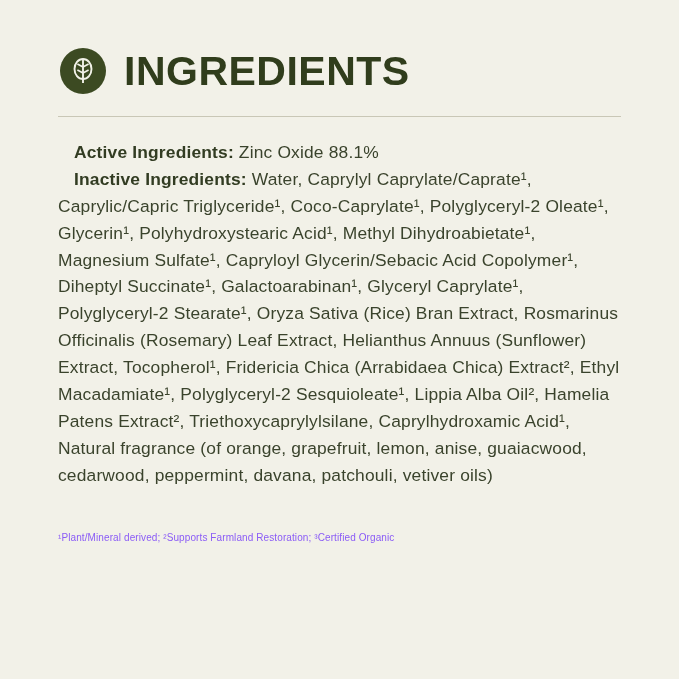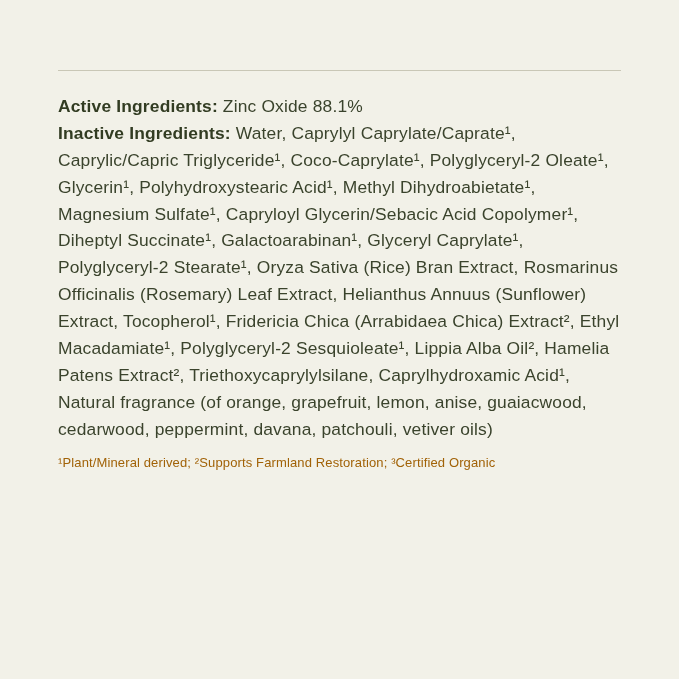--- a/index.html
+++ b/index.html
@@ -60,35 +60,49 @@
     line-height: 1.545;
     color: #3a432c;
     letter-spacing: 0.01em;
   }
   .body-block p {
     margin: 0;
   }
   .lbl {
     font-weight: bold;
     color: #323c22;
+    margin-left: 16px;
   }
   .footnotes {
-    margin-top: 11px;
+    margin-top: 42px;
     padding: 0 2px;
-    font-size: 13px;
+    font-size: 10px;
     line-height: 1.4;
-    color: #a16207;
+    color: #8b5cf6;
     letter-spacing: 0.01em;
   }
 </style>
 </head>
 <body>
 
 <div class="page">
 
+  <div class="header">
+    <span class="leaf-badge">
+      <svg width="30" height="30" viewBox="0 0 30 30" aria-hidden="true">
+        <ellipse cx="15" cy="13" rx="8.5" ry="10" fill="none" stroke="#f2f1e8" stroke-width="1.9"></ellipse>
+        <line x1="15" y1="4" x2="15" y2="27" stroke="#f2f1e8" stroke-width="1.9"></line>
+        <line x1="15" y1="11" x2="9.4" y2="8" stroke="#f2f1e8" stroke-width="1.6"></line>
+        <line x1="15" y1="11" x2="20.6" y2="8" stroke="#f2f1e8" stroke-width="1.6"></line>
+        <line x1="15" y1="17" x2="9.4" y2="14" stroke="#f2f1e8" stroke-width="1.6"></line>
+        <line x1="15" y1="17" x2="20.6" y2="14" stroke="#f2f1e8" stroke-width="1.6"></line>
+      </svg>
+    </span>
+    <div class="title">INGREDIENTS</div>
+  </div>
 
   <div class="rule"></div>
 
   <div class="body-block">
     <p><span class="lbl">Active Ingredients:</span><span> Zinc Oxide 88.1%</span></p>
     <p><span class="lbl">Inactive Ingredients:</span><span> Water, Caprylyl Caprylate/Caprate¹, Caprylic/Capric Triglyceride¹, Coco-Caprylate¹, Polyglyceryl-2 Oleate¹, Glycerin¹, Polyhydroxystearic Acid¹, Methyl Dihydroabietate¹, Magnesium Sulfate¹, Capryloyl Glycerin/Sebacic Acid Copolymer¹, Diheptyl Succinate¹, Galactoarabinan¹, Glyceryl Caprylate¹, Polyglyceryl-2 Stearate¹, Oryza Sativa (Rice) Bran Extract, Rosmarinus Officinalis (Rosemary) Leaf Extract, Helianthus Annuus (Sunflower) Extract, Tocopherol¹, Fridericia Chica (Arrabidaea Chica) Extract², Ethyl Macadamiate¹, Polyglyceryl-2 Sesquioleate¹, Lippia Alba Oil², Hamelia Patens Extract², Triethoxycaprylylsilane, Caprylhydroxamic Acid¹, Natural fragrance (of orange, grapefruit, lemon, anise, guaiacwood, cedarwood, peppermint, davana, patchouli, vetiver oils)</span></p>
   </div>
 
   <div class="footnotes">¹Plant/Mineral derived; ²Supports Farmland Restoration; ³Certified Organic</div>
 

